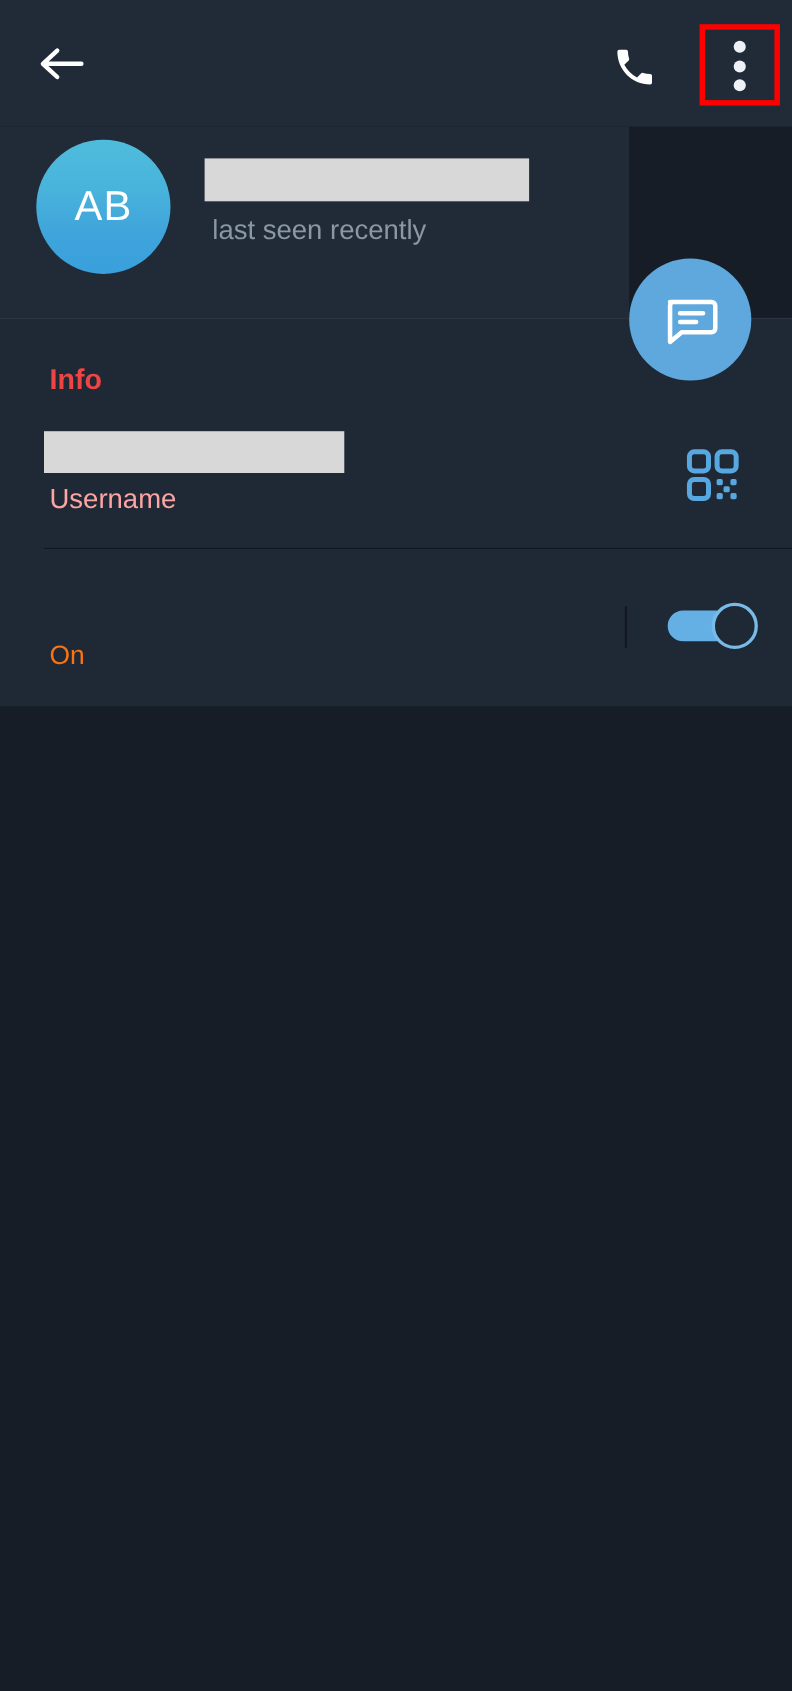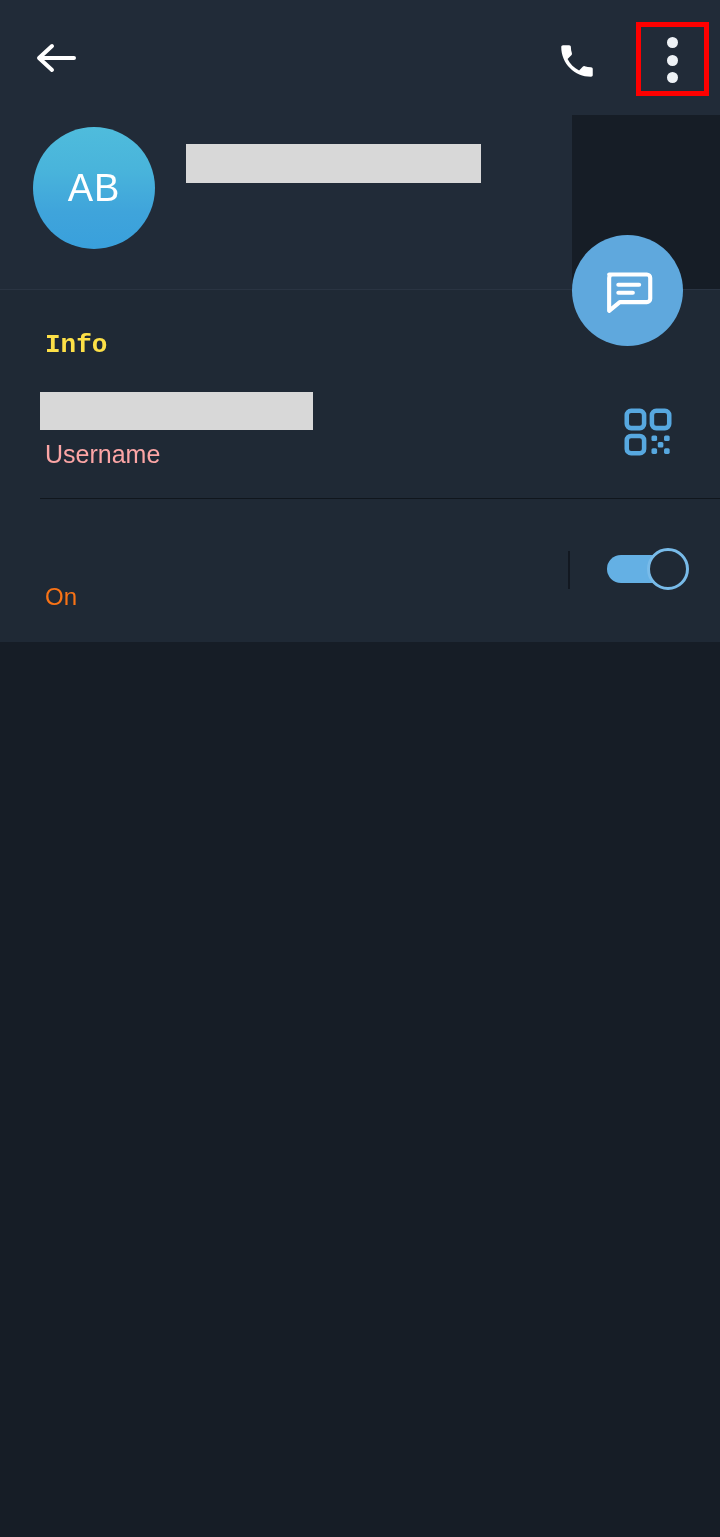--- a/index.html
+++ b/index.html
@@ -95,24 +95,23 @@
   }
 
   
   .card {
     position:absolute; left:0; top:290px;
     width:720px; height:352px;
     background:#1f2935;
   }
   .info-heading {
     position:absolute; left:45px; top:330px;
-    color:#fde047;
+    color:#ef4444;
     font-size:26px;
     font-weight:700;
-    font-family:Liberation Mono, monospace;
   }
   .username-redaction {
     position:absolute; left:40px; top:392px;
     width:273px; height:38px;
     background:#d8d8d8;
   }
   .username-label {
     position:absolute; left:45px; top:440px;
     color:#fca5a5;
     font-size:25px;
@@ -187,20 +186,21 @@
     <div class="highlight-box"></div>
   </div>
 
   <div class="profile">
     <div class="avatar">
       <span class="avatar-initials">AB</span>
     </div>
   </div>
 
   <div class="name-redaction"></div>
+  <div class="last-seen">last seen recently</div>
   <div class="header-divider"></div>
 
   <div class="card"></div>
 
   <div class="info-heading">Info</div>
 
   <div class="username-redaction"></div>
   <div class="username-label">Username</div>
 
   <div class="qr-icon" title="QR code">

